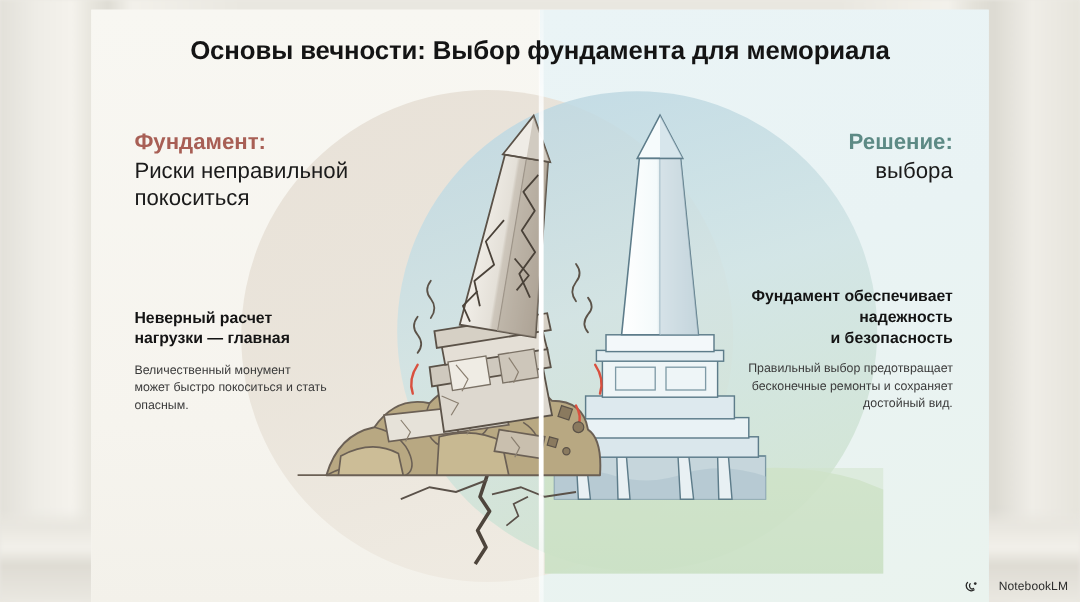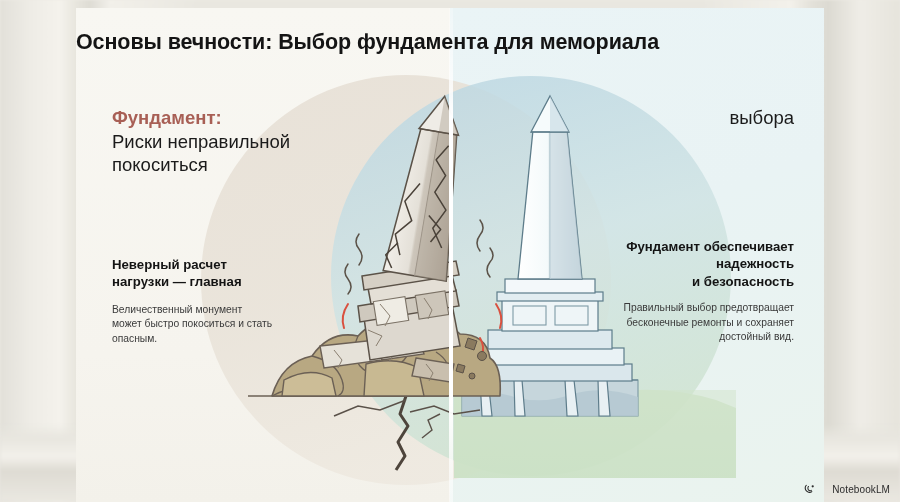--- a/index.html
+++ b/index.html
@@ -44,21 +44,21 @@
   .half-left  { left: 0;   width: 374px; background: linear-gradient(180deg,#f8f7f2 0%, #f6f4ee 70%, #f3f1ea 100%); }
   .half-right { left: 374px; right: 0;  background: linear-gradient(160deg,#eaf4f6 0%, #e9f3f4 45%, #eaf3ee 100%); }
   .divider {
     position: absolute; left: 373px; top: 0; bottom: 0; width: 4px;
     background: linear-gradient(180deg,rgba(255,255,255,.25),#ffffff 22%,#ffffff 80%,rgba(255,255,255,.5));
   }
 
   
   .headline {
     position: absolute; top: 22px; left: 0; right: 0;
-    text-align: left;
+    text-align: center;
     font-size: 21.5px; font-weight: 700; letter-spacing: -0.1px;
     color: #141414;
   }
 
   
   .col { position: absolute; top: 98px; }
   .col-left  { left: 36px;  width: 245px; text-align: left; }
   .col-right { right: 30px; width: 215px; text-align: right; }
 
   .eyebrow { font-size: 18.5px; font-weight: 700; line-height: 1.28; }
@@ -269,20 +269,21 @@
 
   <div class="headline">Основы вечности: Выбор фундамента для мемориала</div>
 
   <div class="col col-left">
     <div class="eyebrow problem">Фундамент:</div>
     <div class="subhead">Риски неправильной</div>
     <div class="subhead">покоситься</div>
   </div>
 
   <div class="col col-right">
+    <div class="eyebrow solution">Решение:</div>
     <div class="subhead">выбора</div>
   </div>
 
   <div class="block block-left">
     <div class="block-title">
       <div>Неверный расчет</div>
       <div>нагрузки — главная</div>
     </div>
     <div class="block-body">
       <div>Величественный монумент</div>

